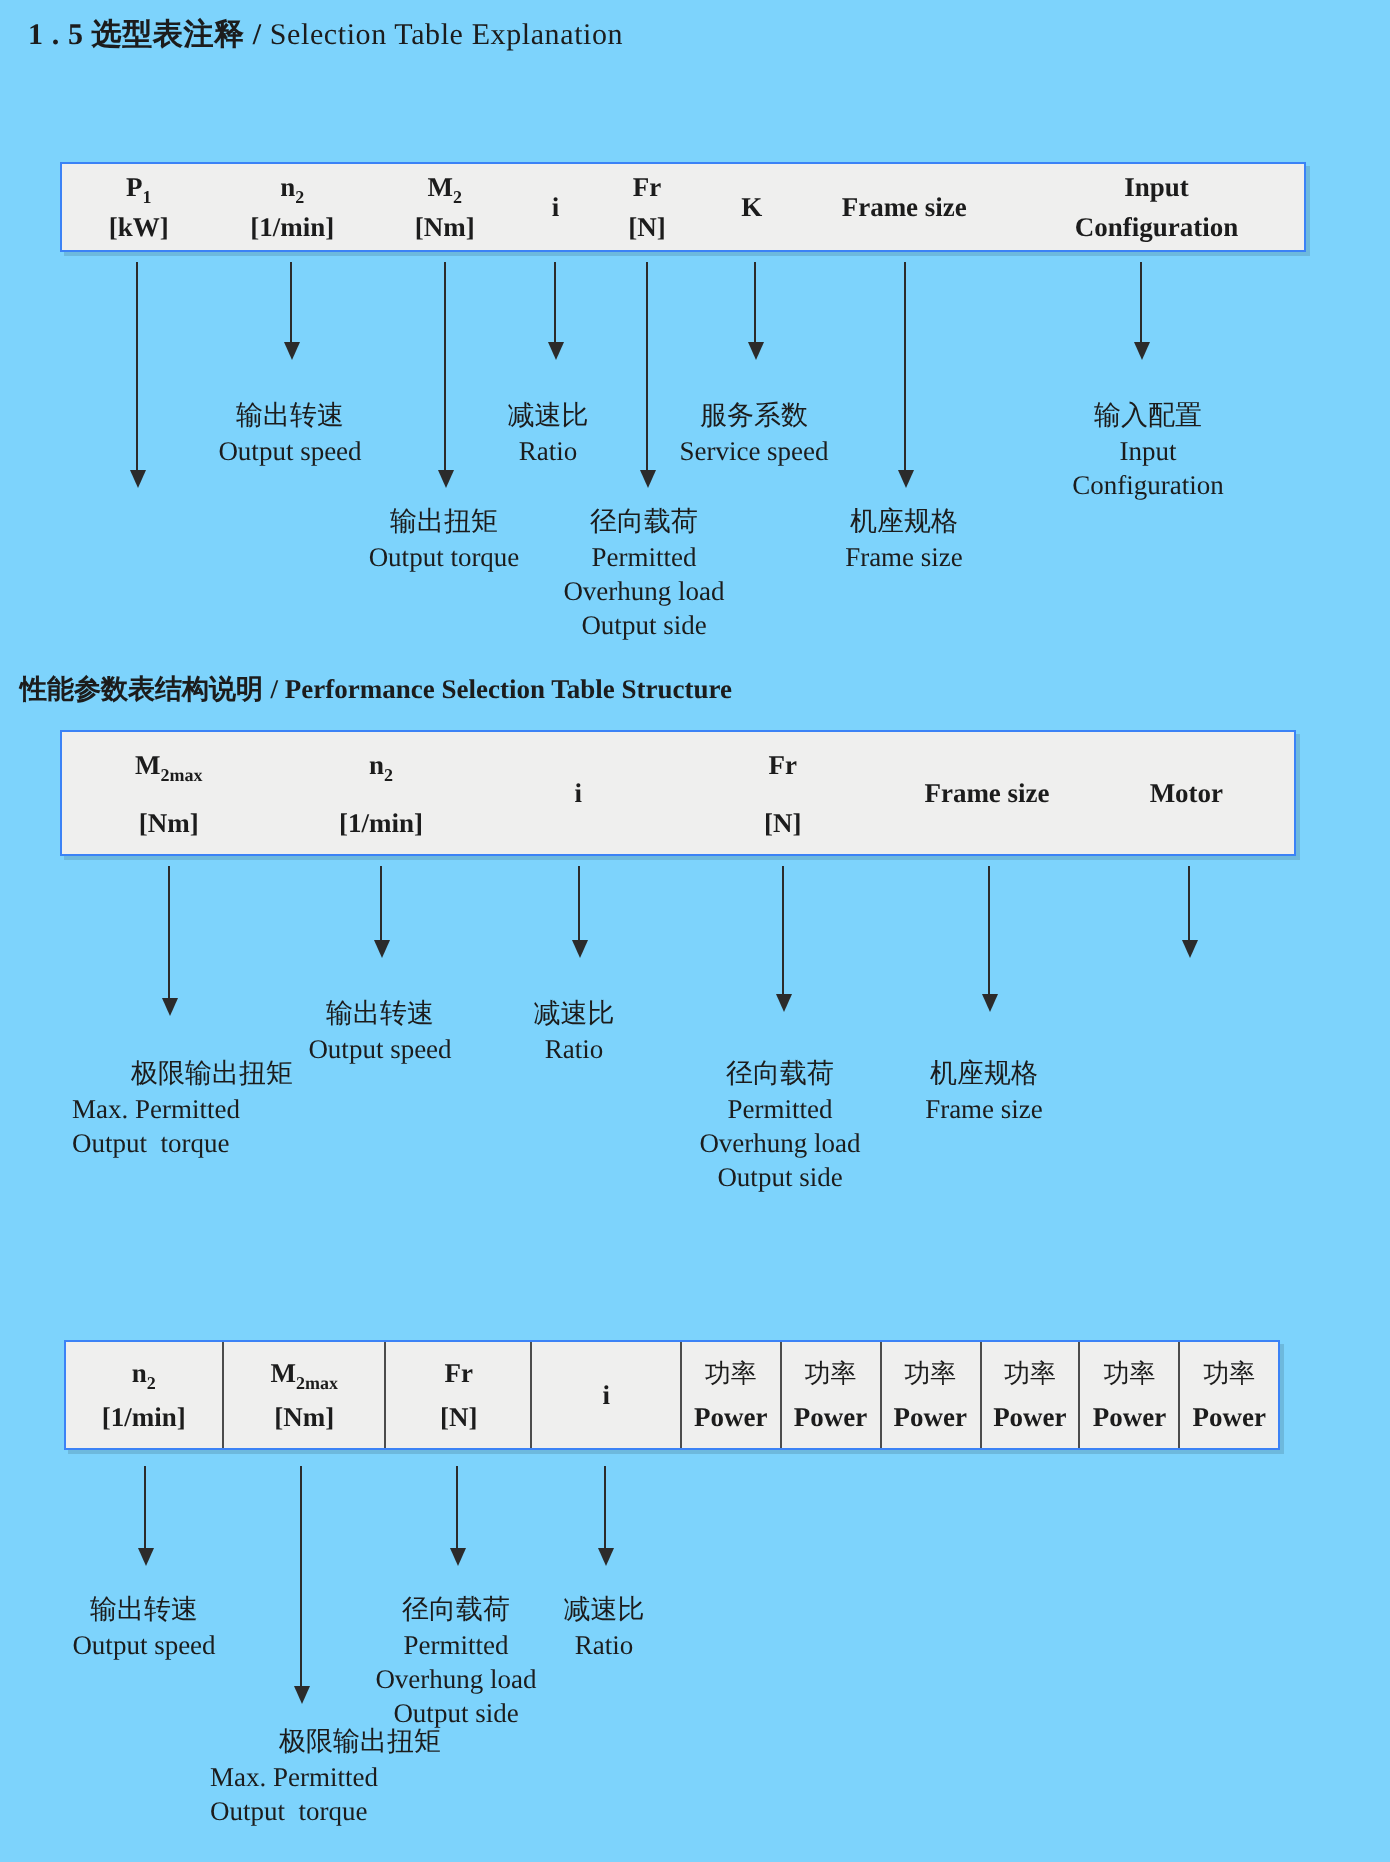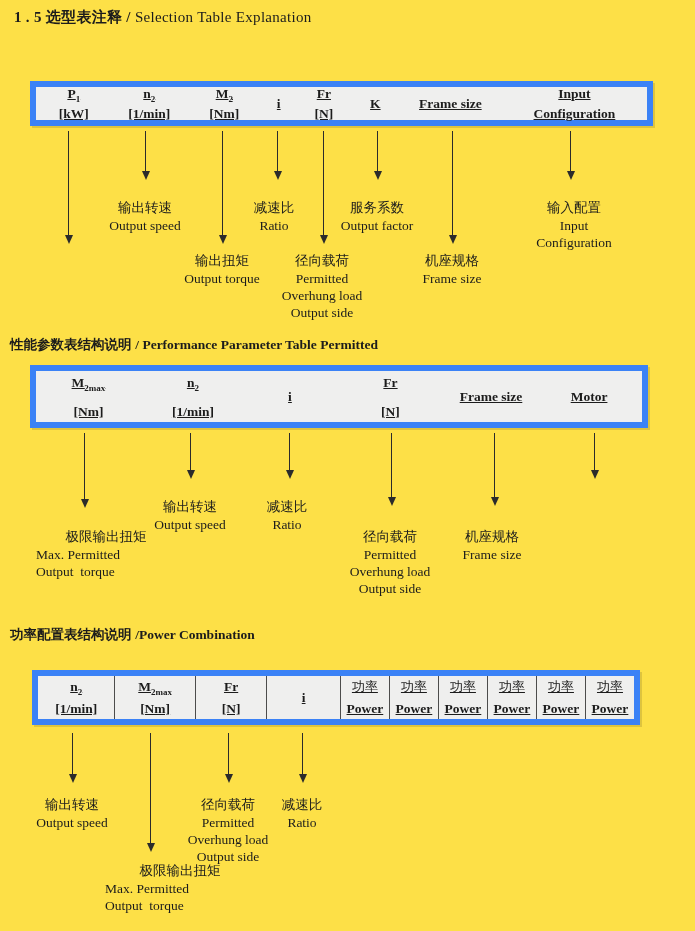--- a/index.html
+++ b/index.html
@@ -1,25 +1,25 @@
 <!DOCTYPE html>
 <html><head>
 <meta charset="utf-8">
 <style>
   html,body{margin:0;padding:0;background:#ffffff;}
-  .page{position:relative;width:695px;height:931px;background:#fde047;color:#1c1c1c;
+  .page{position:relative;width:695px;height:931px;background:#7dd3fc;color:#1c1c1c;
         font-family:"Liberation Sans",sans-serif;overflow:hidden;}
   .title{position:absolute;left:14px;top:8px;font-size:15px;letter-spacing:.3px;}
   .t-zh{font-family:"Liberation Serif",serif;font-weight:bold;}
   .t-en{font-family:"Liberation Serif",serif;font-weight:400;}
   .heading{position:absolute;left:10px;font-size:13.5px;font-weight:bold;}
   .h-zh{font-family:"Liberation Sans",sans-serif;}
   .h-en{font-family:"Liberation Serif",serif;}
-  .tbl{position:absolute;display:flex;background:#efefee;border:6px solid #3b82f6;
-       box-sizing:border-box;box-shadow:2px 2px 0 rgba(0,0,0,.12);text-decoration:underline;}
+  .tbl{position:absolute;display:flex;background:#efefee;border:1px solid #3b82f6;
+       box-sizing:border-box;box-shadow:2px 2px 0 rgba(0,0,0,.12);}
   .cell{display:flex;flex-direction:column;align-items:center;justify-content:center;
         box-sizing:border-box;}
   .t1 .cell{gap:5px}.t2 .cell{gap:14px}.t3 .cell{gap:7px}
   .t3 .cell + .cell{border-left:1px solid #4c4c4c;}
   .l1,.l2{font-family:"Liberation Serif",serif;font-weight:bold;font-size:13.5px;
           line-height:15px;white-space:pre;}
   .l1 sub{font-size:9px;line-height:0;}
   .l2:empty{display:none;}
   .cjk .l1{font-family:"Liberation Sans",sans-serif;font-weight:400;font-size:13px;}
   .arrow{position:absolute;width:0;border-left:1.2px solid #2b2b2b;}
@@ -86,21 +86,21 @@
   <div class="label" style="left:90px;top:198px;width:110px">
     <div class="zh">输出转速</div>
     <div class="en">Output speed</div>
   </div>
   <div class="label" style="left:234px;top:198px;width:80px">
     <div class="zh">减速比</div>
     <div class="en">Ratio</div>
   </div>
   <div class="label" style="left:322px;top:198px;width:110px">
     <div class="zh">服务系数</div>
-    <div class="en">Output factor</div>
+    <div class="en">Service speed</div>
   </div>
   <div class="label" style="left:514px;top:198px;width:120px">
     <div class="zh">输入配置</div>
     <div class="en">Input</div>
     <div class="en">Configuration</div>
   </div>
   <div class="label" style="left:167px;top:251px;width:110px">
     <div class="zh">输出扭矩</div>
     <div class="en">Output torque</div>
   </div>
@@ -108,21 +108,21 @@
     <div class="zh">径向载荷</div>
     <div class="en">Permitted</div>
     <div class="en">Overhung load</div>
     <div class="en">Output side</div>
   </div>
   <div class="label" style="left:402px;top:251px;width:100px">
     <div class="zh">机座规格</div>
     <div class="en">Frame size</div>
   </div>
 
-  <div class="heading" style="top:336px"><span class="h-zh">性能参数表结构说明 </span><span class="h-en">/ Performance Parameter Table Permitted</span></div>
+  <div class="heading" style="top:336px"><span class="h-zh">性能参数表结构说明 </span><span class="h-en">/ Performance Selection Table Structure</span></div>
 
   <div class="tbl t2" style="left:30px;top:365px;width:618px;height:63px">
     <div class="cell" style="width:107px">
       <div class="l1"><span>M</span><sub>2max</sub></div>
       <div class="l2">[Nm]</div>
     </div>
     <div class="cell" style="width:106px">
       <div class="l1"><span>n</span><sub>2</sub></div>
       <div class="l2">[1/min]</div>
     </div>
@@ -168,21 +168,20 @@
     <div class="zh">径向载荷</div>
     <div class="en">Permitted</div>
     <div class="en">Overhung load</div>
     <div class="en">Output side</div>
   </div>
   <div class="label" style="left:442px;top:527px;width:100px">
     <div class="zh">机座规格</div>
     <div class="en">Frame size</div>
   </div>
 
-  <div class="heading" style="top:626px"><span class="h-zh">功率配置表结构说明 </span><span class="h-en">/Power Combination</span></div>
 
   <div class="tbl t3" style="left:32px;top:670px;width:608px;height:55px">
     <div class="cell" style="width:78px">
       <div class="l1"><span>n</span><sub>2</sub></div>
       <div class="l2">[1/min]</div>
     </div>
     <div class="cell" style="width:82px">
       <div class="l1"><span>M</span><sub>2max</sub></div>
       <div class="l2">[Nm]</div>
     </div>

